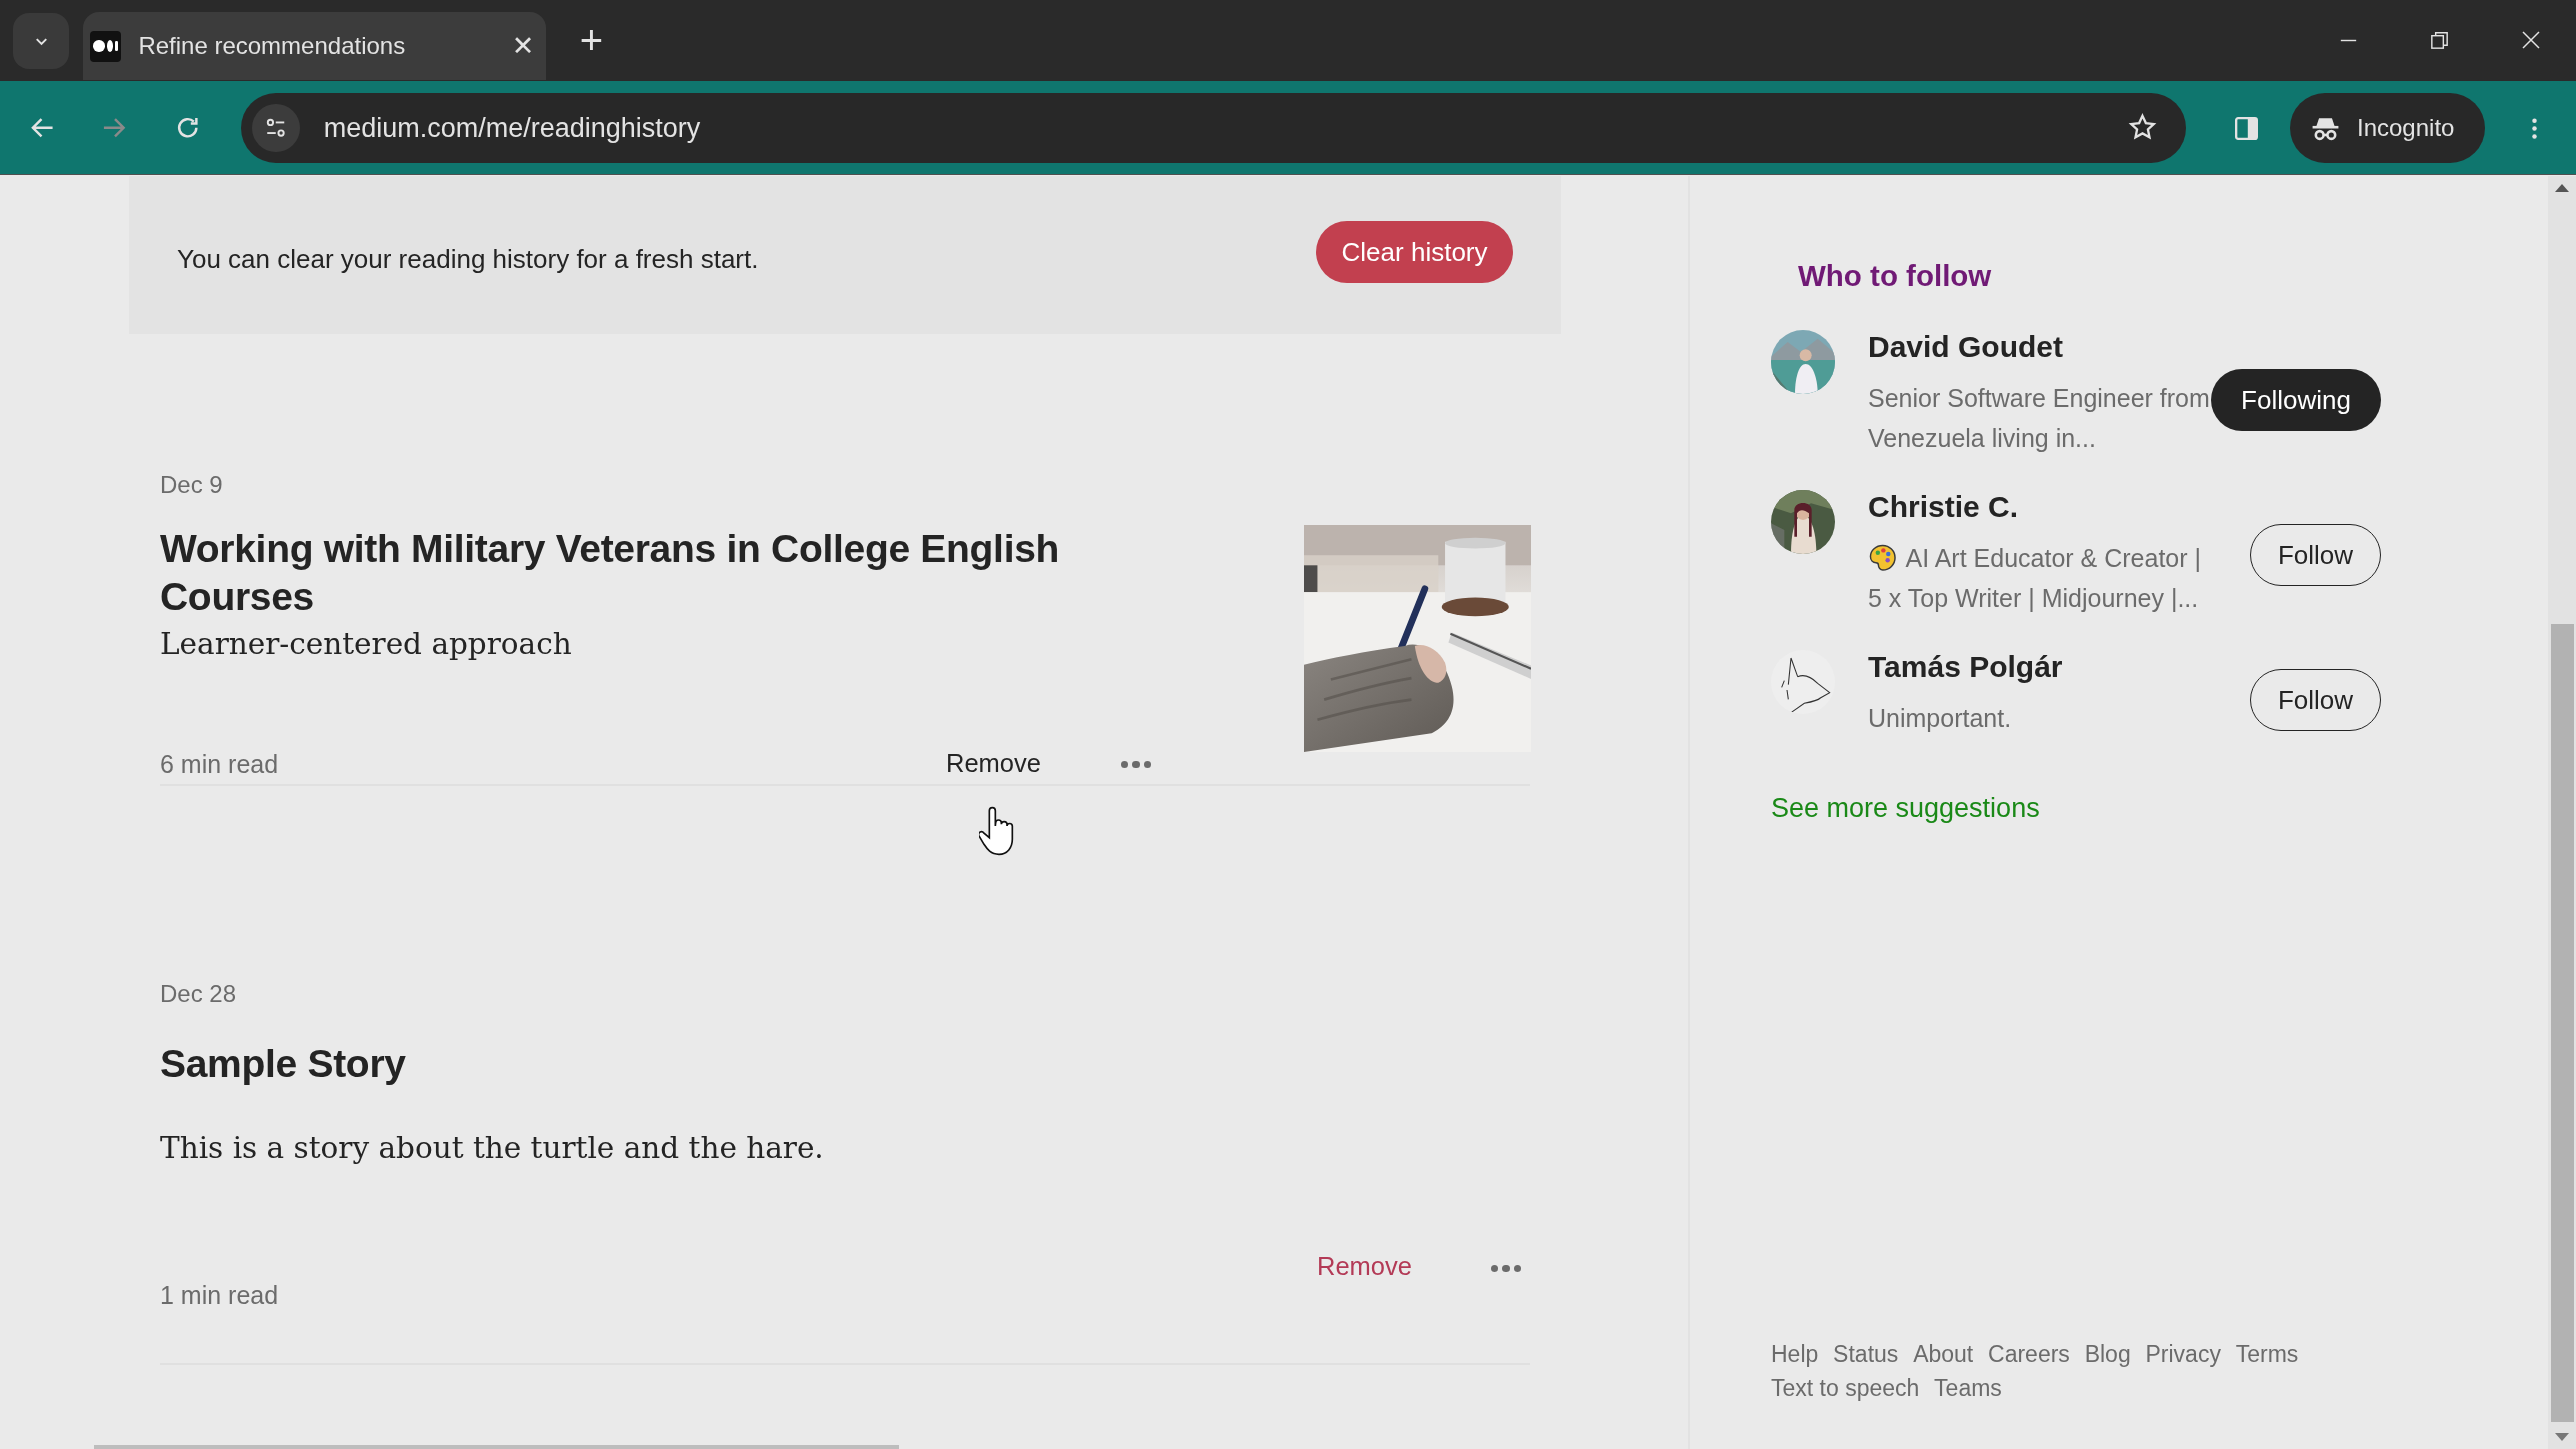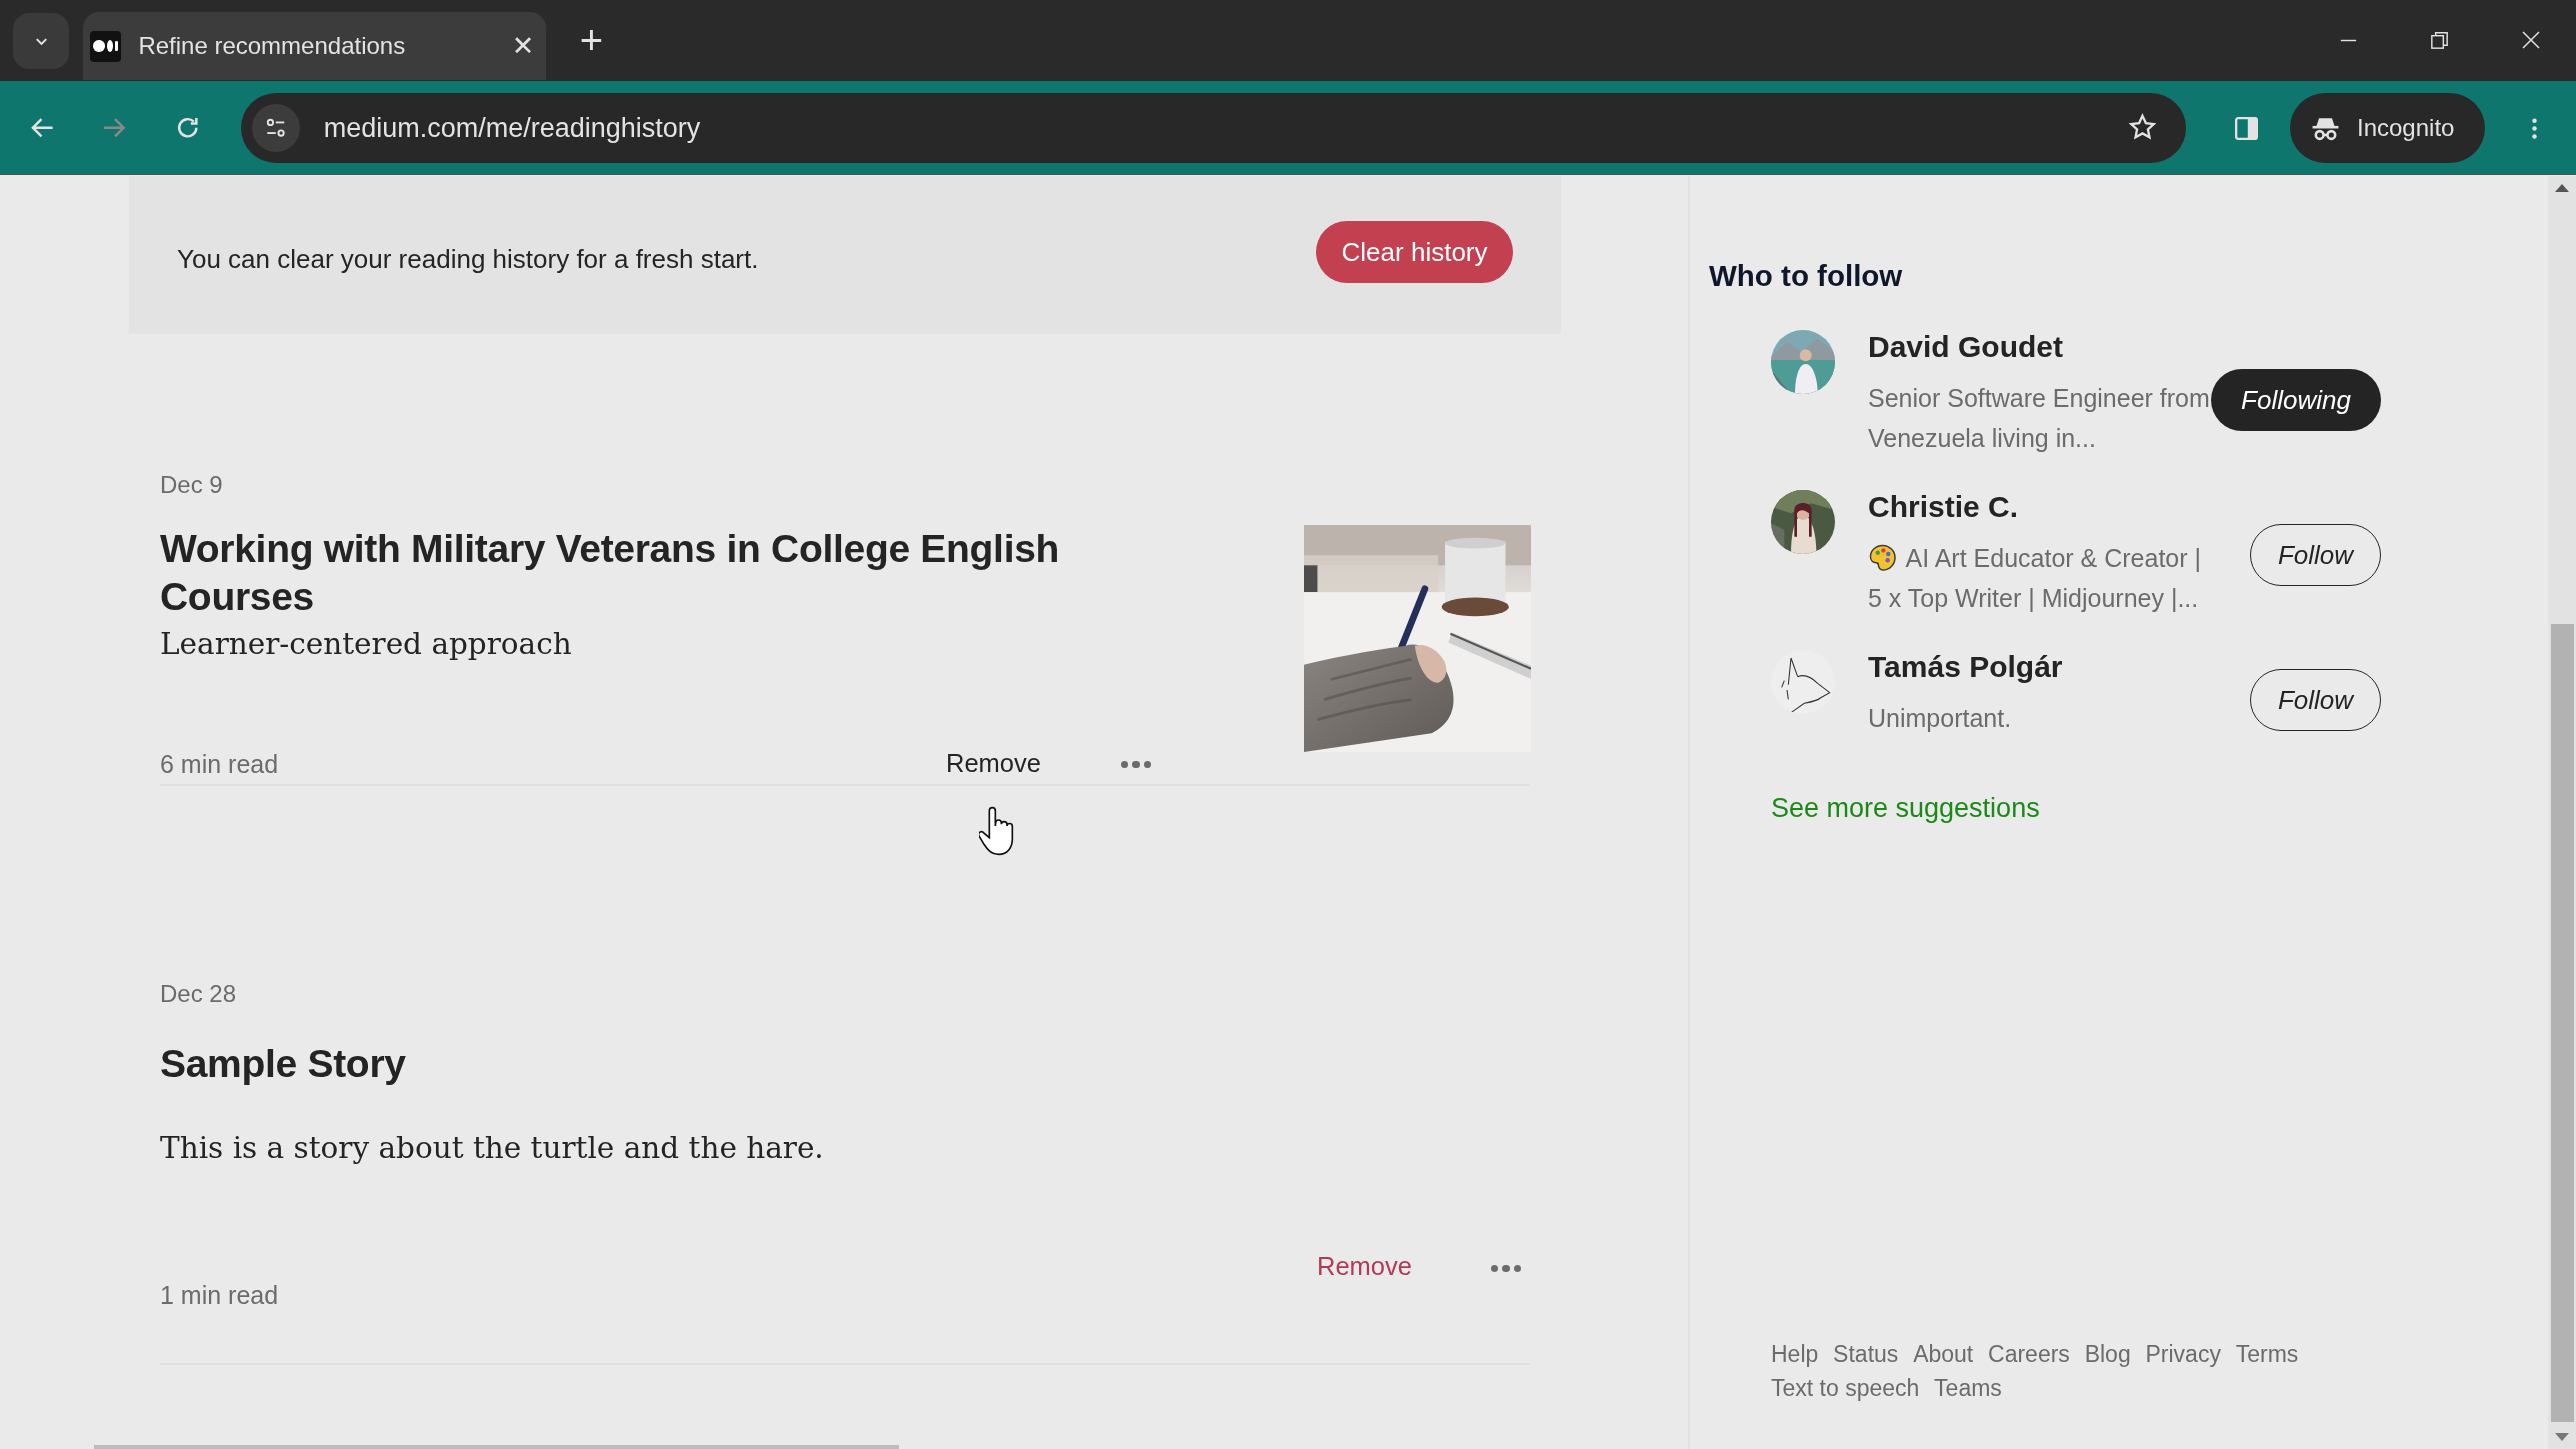--- a/index.html
+++ b/index.html
@@ -62,29 +62,29 @@
   .article-2 .remove { left: 1157px; top: 272px; color: #b33a56; }
   .more { position: absolute; display: flex; gap: 4px; align-items: center; width: 40px; height: 27px; }
   .article-1 .more { left: 961px; top: 280px; }
   .article-2 .more { left: 1331px; top: 275px; }
   .more span { width: 7.4px; height: 7.4px; border-radius: 50%; background: #6b6b6b; }
   .thumb { position: absolute; left: 1144px; top: 54px; width: 227px; height: 227px; overflow: hidden; }
 
   .cursor { position: absolute; left: 979px; top: 628px; width: 40px; height: 54px; }
 
   
-  .wtf-title { position: absolute; left: 1709px; top: 83px; font-size: 29.5px; font-weight: 700; color: #0f172a; }
+  .wtf-title { position: absolute; left: 1798px; top: 83px; font-size: 29.5px; font-weight: 700; color: #701a75; }
   .person { position: absolute; left: 1771px; width: 610px; }
   .p1 { top: 154px; }
   .p2 { top: 314px; }
   .p3 { top: 474px; }
   .avatar { position: absolute; left: 0; top: 0; width: 64px; height: 64px; border-radius: 50%; overflow: hidden; }
   .p-name { position: absolute; left: 97px; top: 0; font-size: 30px; font-weight: 700; color: #242424; white-space: nowrap; }
   .p-bio { position: absolute; left: 97px; top: 48px; width: 349px; font-size: 25px; line-height: 40px; color: #6b6b6b; }
-  .follow-btn { position: absolute; right: 0; height: 62px; border-radius: 31px; font-size: 26px; font-family: "Liberation Sans", sans-serif; padding: 0 24px; display: flex; align-items: center; font-style: italic; }
+  .follow-btn { position: absolute; right: 0; height: 62px; border-radius: 31px; font-size: 26px; font-family: "Liberation Sans", sans-serif; padding: 0 24px; display: flex; align-items: center; }
   .p1 .follow-btn { top: 39px; background: #242424; color: #fff; border: none; width: 170px; justify-content: center; }
   .p2 .follow-btn, .p3 .follow-btn { background: transparent; color: #242424; border: 1.3px solid #242424; width: 131px; justify-content: center; }
   .p2 .follow-btn { top: 34px; }
   .p3 .follow-btn { top: 19px; }
   .palette { display: inline-block; width: 29.5px; height: 29.5px; vertical-align: -5.4px; margin-right: 8px; }
   .see-more { position: absolute; left: 1771px; top: 617px; font-size: 27px; color: #1a8917; }
   .footer { position: absolute; left: 1771px; top: 1161px; width: 550px; font-size: 23px; line-height: 34px; color: #6b6b6b; display: flex; flex-wrap: wrap; column-gap: 14.8px; }
 
   
   .scrollbar { position: absolute; left: 2548px; top: 176px; width: 28px; height: 1273px; background: #e2e2e2; }

